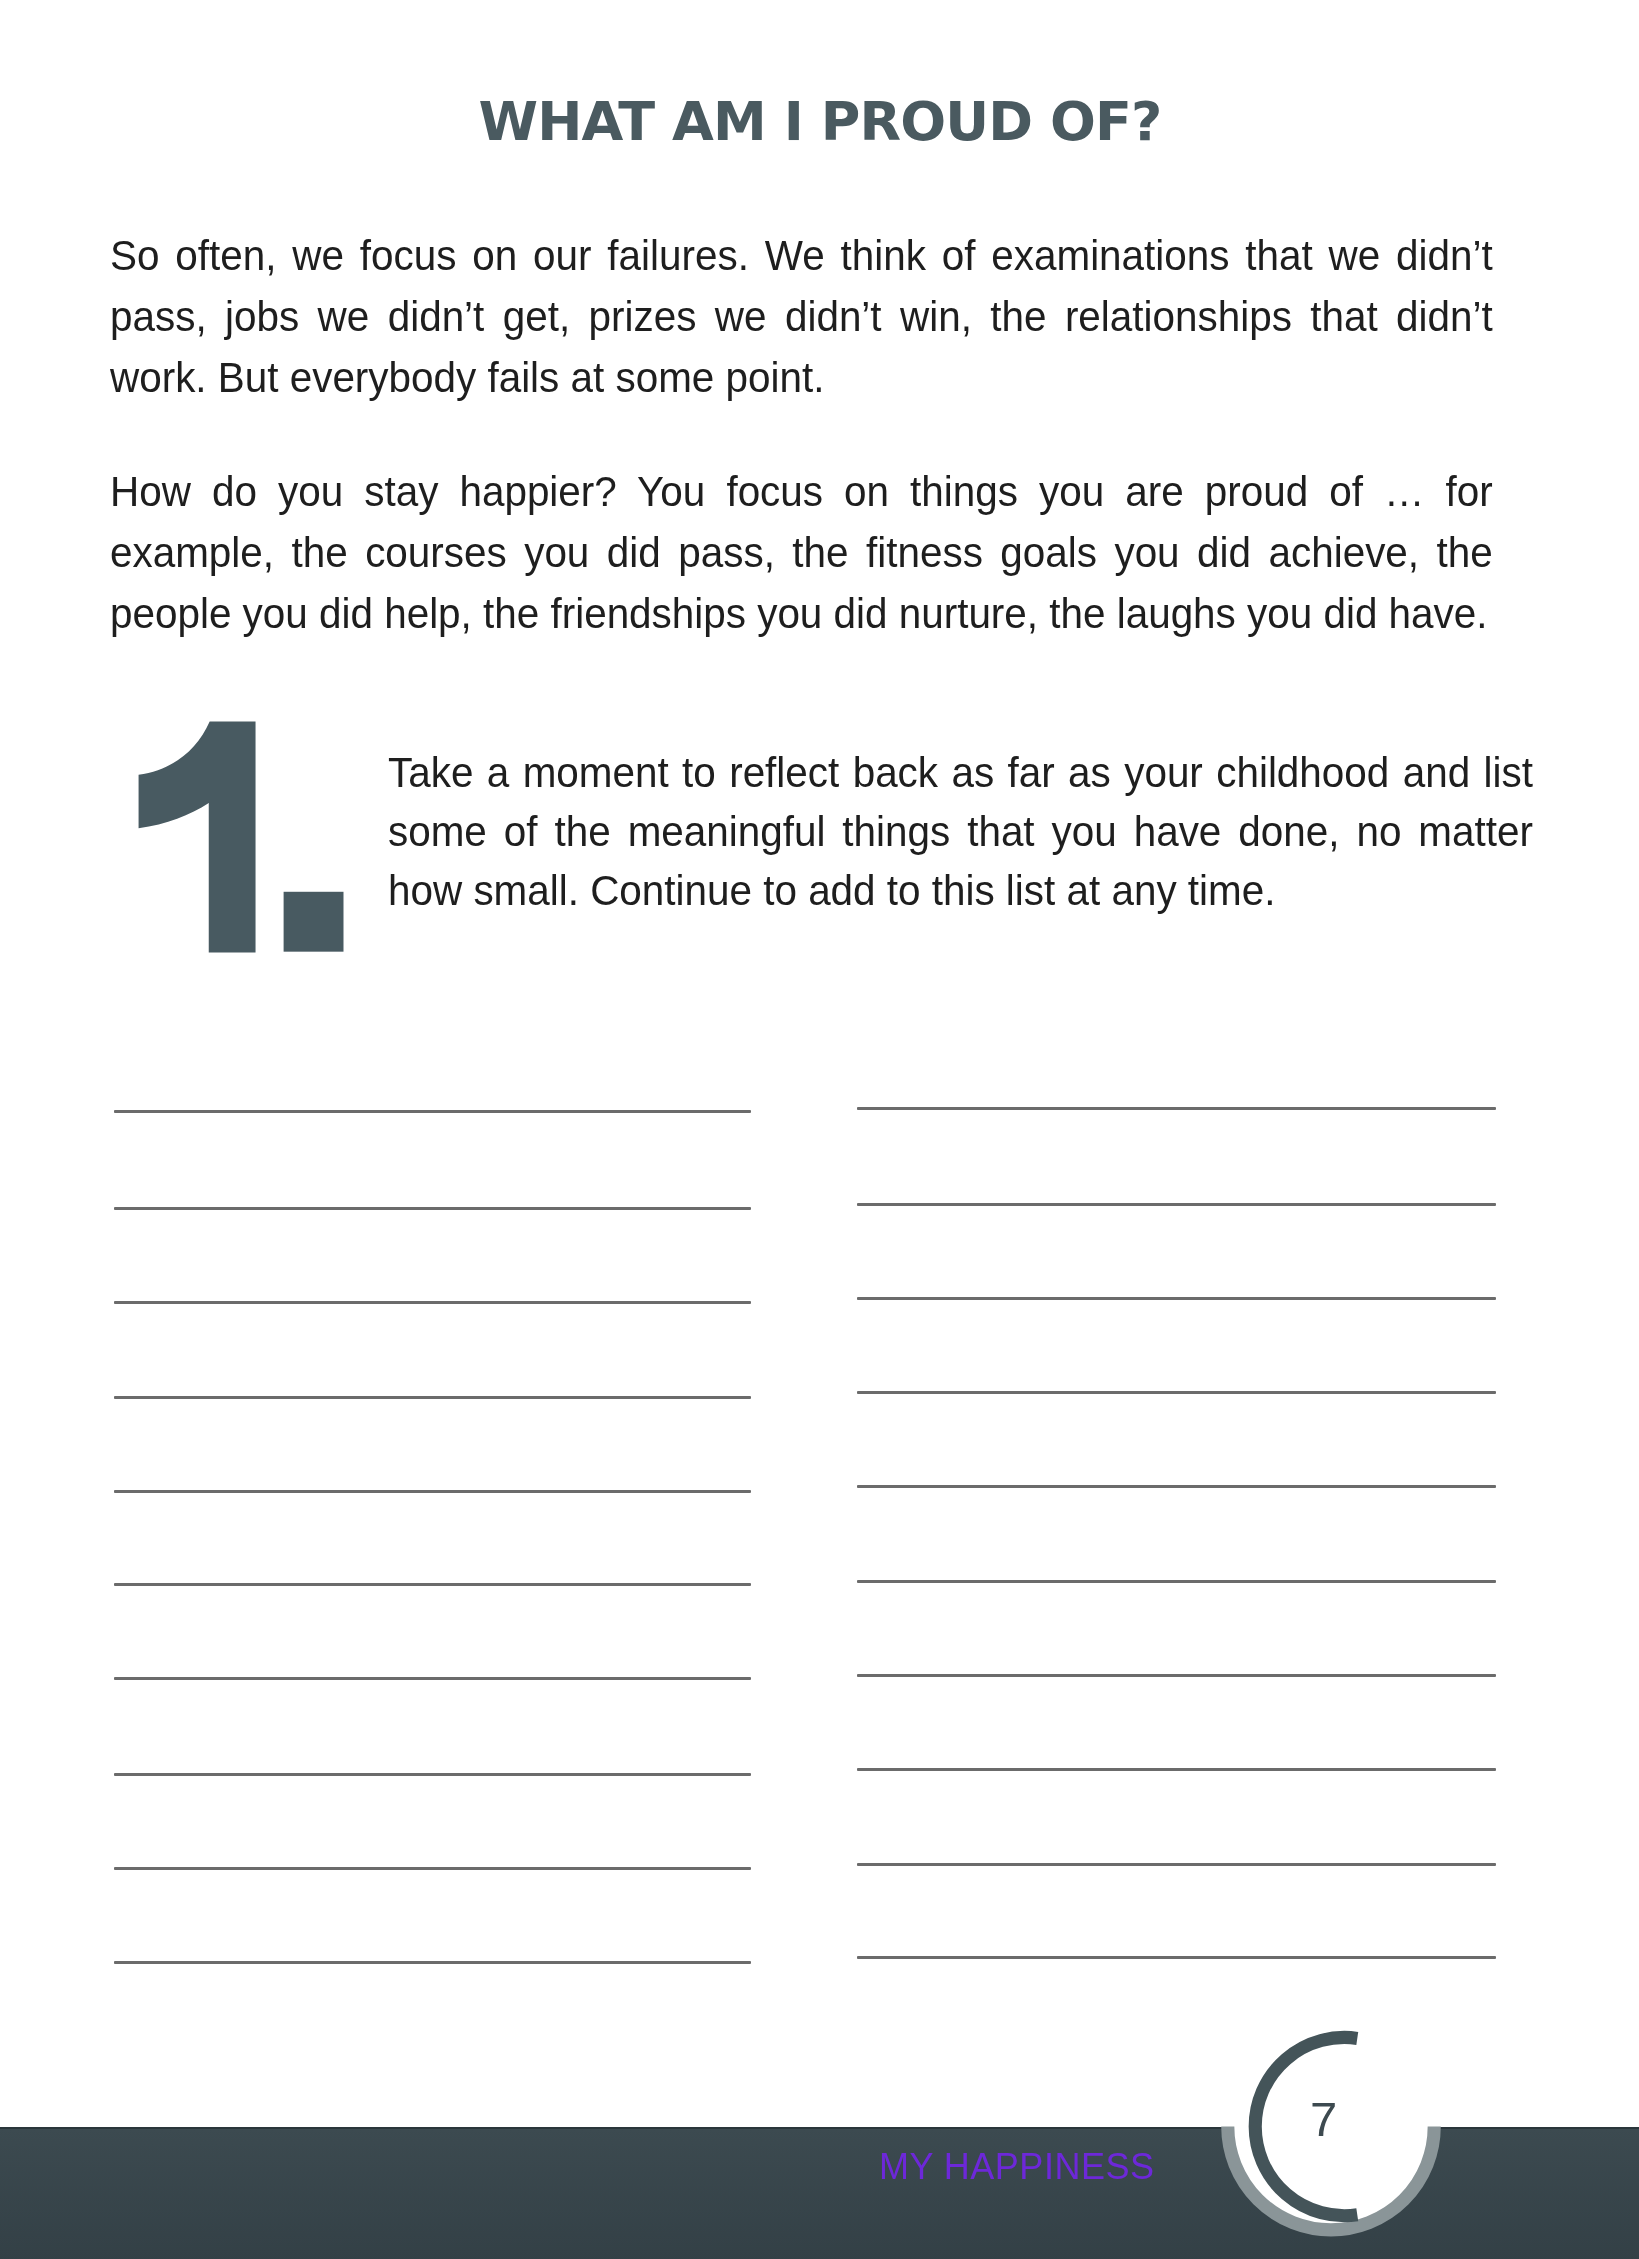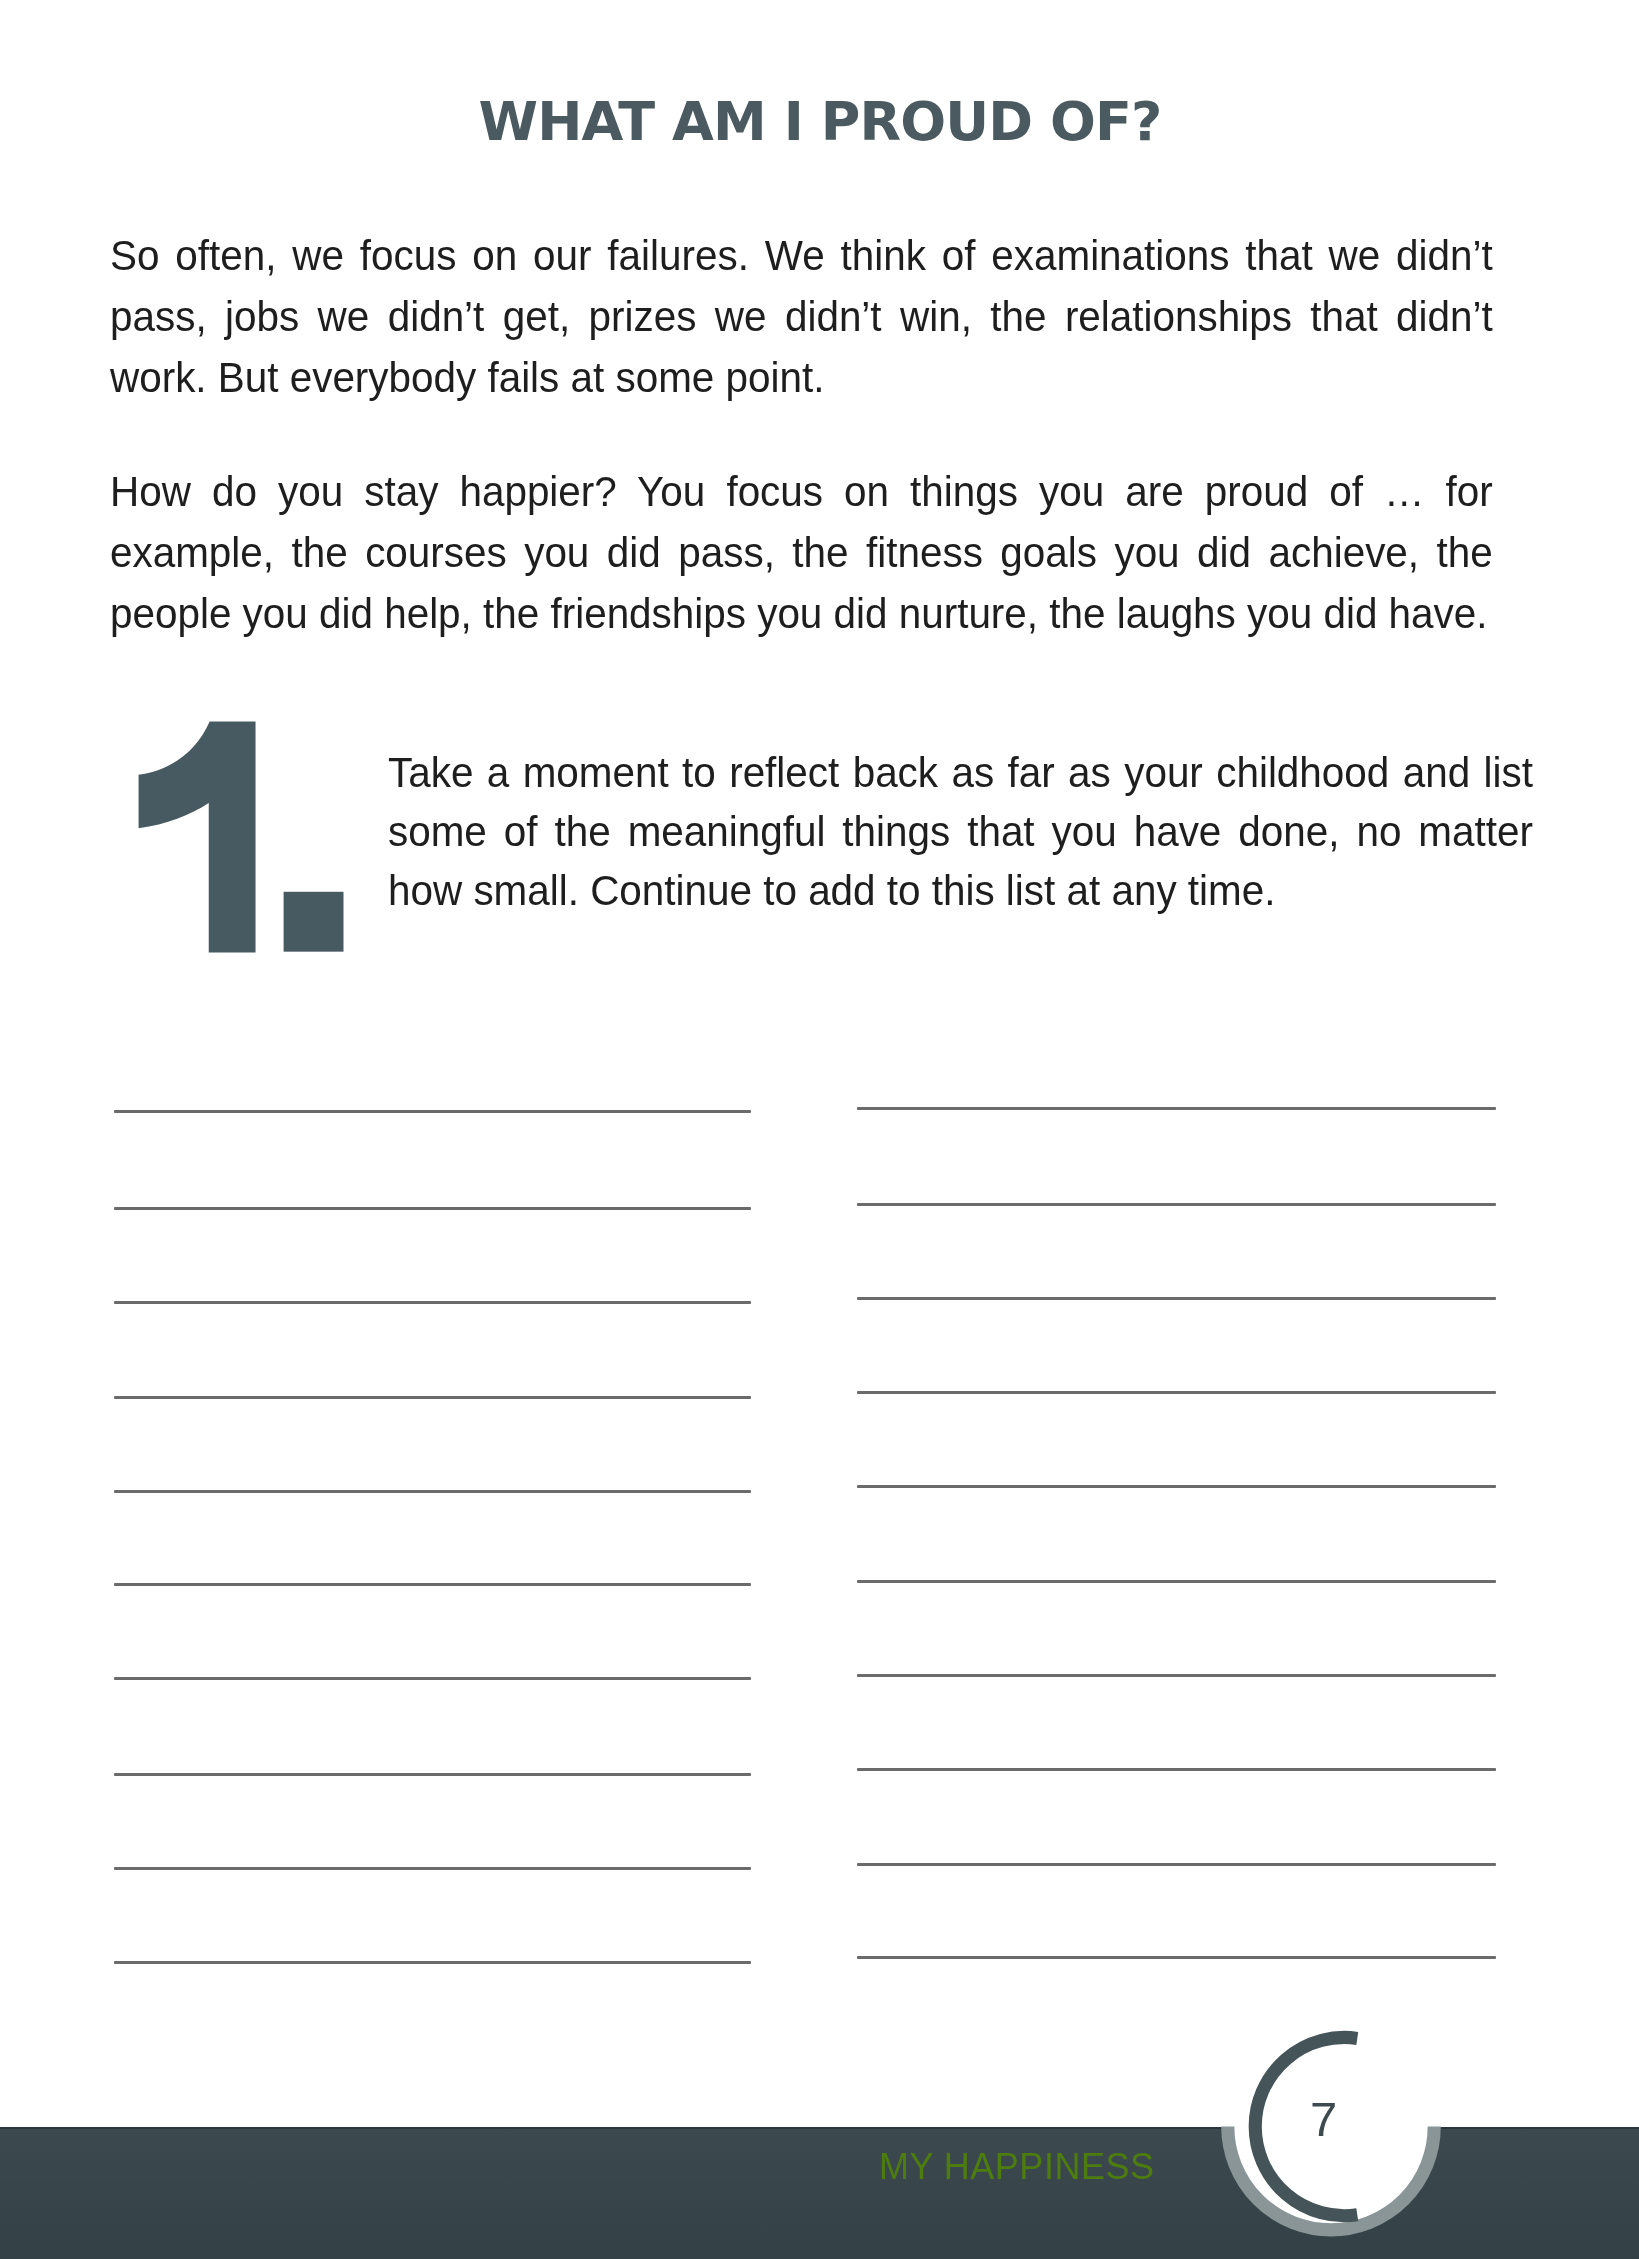--- a/index.html
+++ b/index.html
@@ -38,21 +38,21 @@
   .lines-col .line {
     position: absolute; height: 2.8px; background: #6b6b6b; border-radius: 0.9px;
   }
   .footer-bar {
     position: absolute; left: 0; top: 2127px; width: 1640px; height: 133px;
     background: linear-gradient(180deg, #3c4a50 0%, #334046 100%);
     border-top: 2.8px solid #2a363b;
   }
   .footer-label {
     position: absolute; left: 879px; top: 2146px;
-    font-size: 36px; color: #4d7c0f; letter-spacing: 0.5px;
+    font-size: 36px; color: #6d28d9; letter-spacing: 0.5px;
   }
   .page-badge { position: absolute; left: 1209px; top: 2014px; width: 244px; height: 244px; }
   .page-num {
     position: absolute; left: 1310px; top: 2091px;
     font-size: 49px; color: #3d4a50;
   }
 </style>
 </head>
 <body>
 

